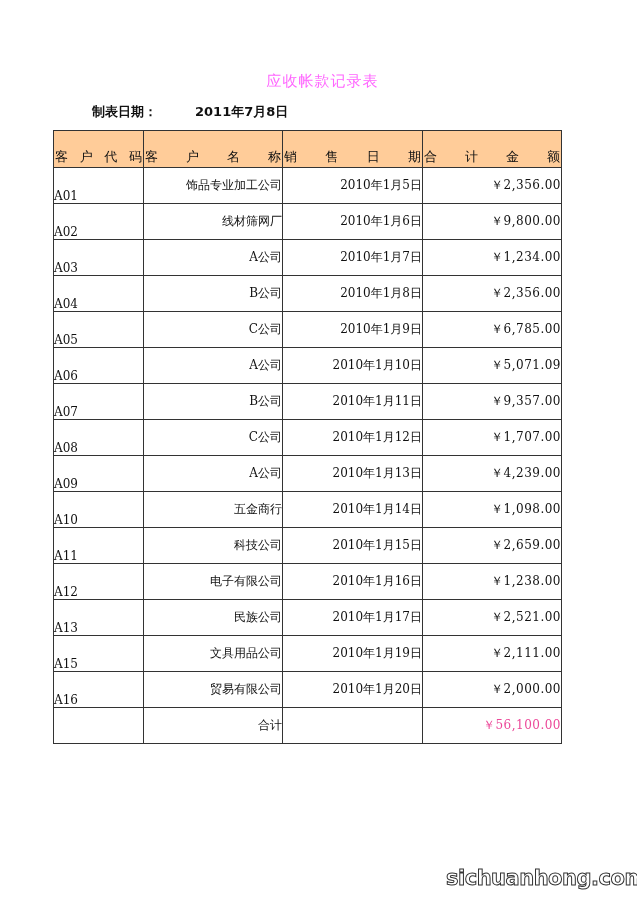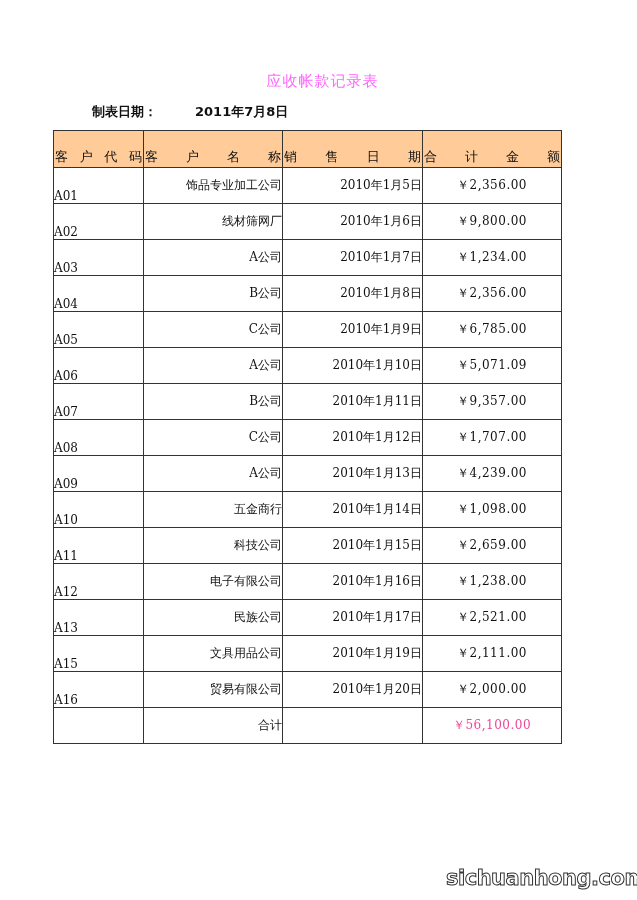--- a/index.html
+++ b/index.html
@@ -13,21 +13,21 @@
                 font-family:"DejaVu Sans","Liberation Sans",sans-serif;margin-left:23px; }
   table.grid { position:absolute; left:53px; top:130px; border-collapse:collapse; table-layout:fixed; }
   table.grid td, table.grid th { border:1px solid #333; padding:0; font-size:12px; font-weight:normal; }
   col.c1 { width:90px; } col.c2 { width:139px; } col.c3 { width:140px; } col.c4 { width:139px; }
   tr.head th { height:35px; background:#ffcc99; vertical-align:bottom; padding:0 1px 1px 1px; }
   .spread { display:flex; justify-content:space-between; font-size:13px; }
   tr.row td { height:35px; }
   td.code { vertical-align:bottom; padding-bottom:1px; }
   td.name { text-align:right; vertical-align:middle; padding-left:2px; }
   td.date { text-align:right; vertical-align:middle; padding-right:2px; }
-  td.amt  { text-align:center; vertical-align:middle; padding-right:2px; letter-spacing:0.5px; }
+  td.amt  { text-align:right; vertical-align:middle; padding-right:2px; letter-spacing:0.5px; }
   tr.total td.amt { color:#ec4899; }
   .watermark { position:absolute; left:446px; top:866px; font-size:21px; font-weight:bold;
                font-family:"DejaVu Sans","Liberation Sans",sans-serif; color:#fff;
                -webkit-text-stroke:1px #333; letter-spacing:-0.5px; }
 </style>
 </head>
 <body>
 
 <div class="title">应收帐款记录表</div>
 <div class="meta-label">制表日期：</div>

